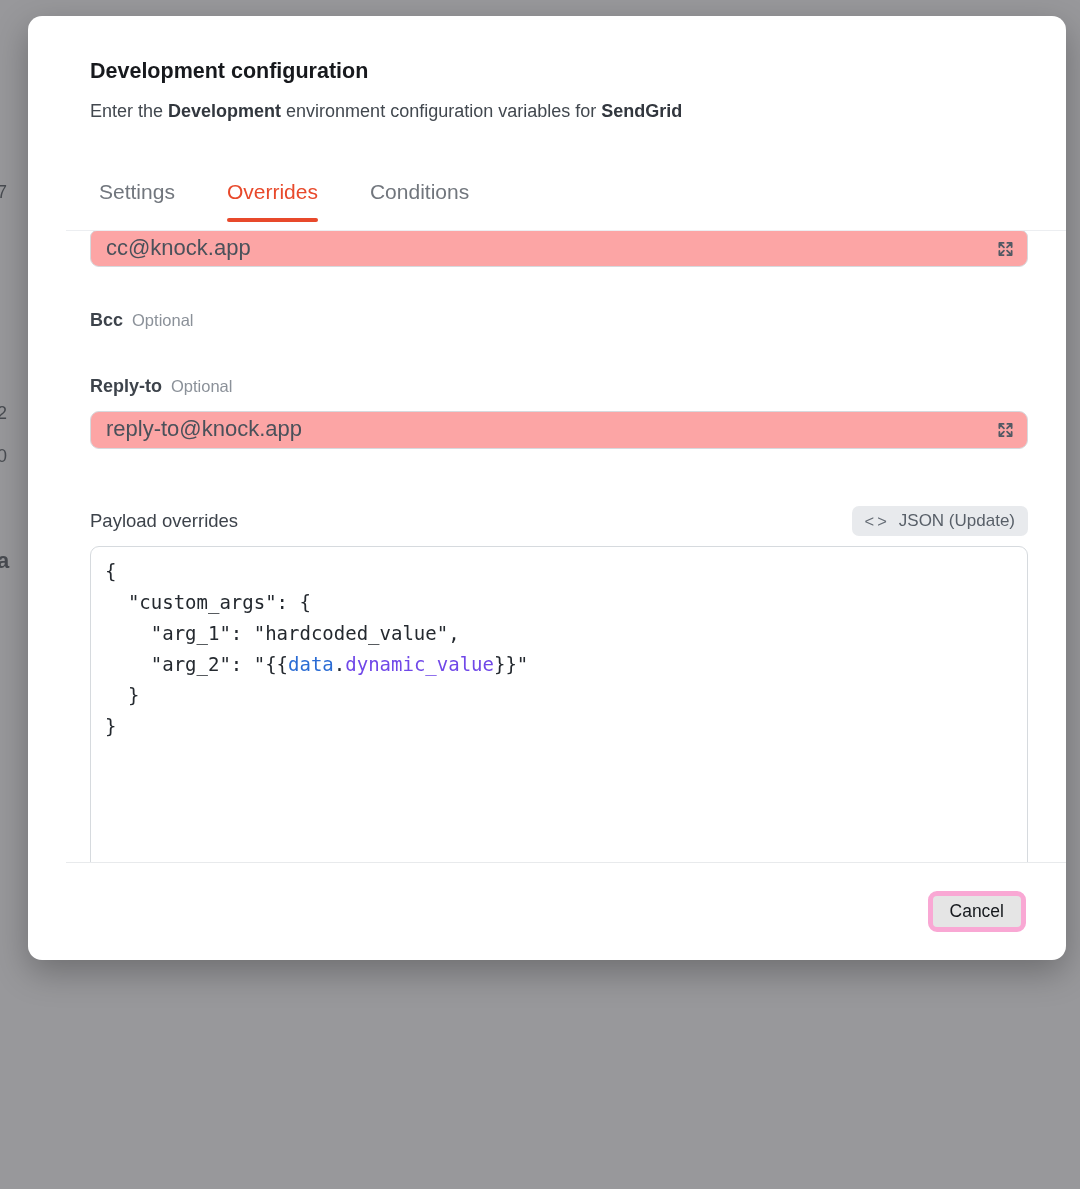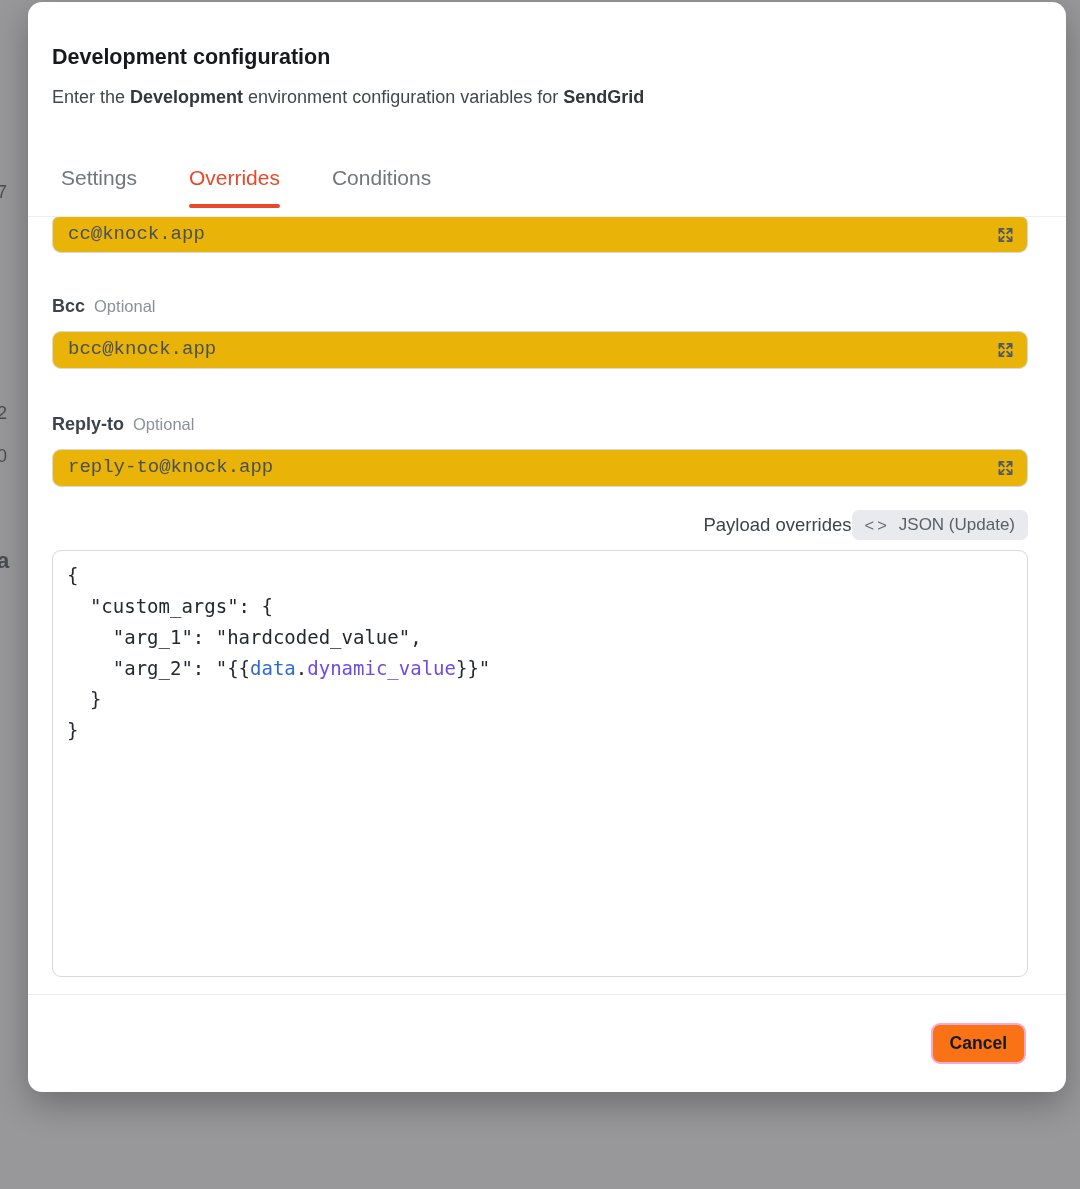--- a/index.html
+++ b/index.html
@@ -14,24 +14,24 @@
     width:1080px;height:1189px;position:relative;overflow:hidden;
     background:#98989b;
     font-family:"Liberation Sans",sans-serif;
   }
   .frag{
     position:absolute;left:-3px;color:#35393f;opacity:.8;
     font-size:18px;line-height:18px;
   }
   .frag.big{font-weight:700;font-size:22px;}
   .modal{
-    position:absolute;left:28px;top:2px;width:1038px;height:1090px;
+    position:absolute;left:28px;top:16px;width:1038px;height:944px;
     background:#ffffff;border-radius:14px;
     box-shadow:0 12px 34px rgba(0,0,0,.28);
-    display:flex;flex-direction:column;overflow:hidden;
+    display:flex;flex-direction:column;overflow:hidden;padding-left:38px;
   }
   
   .hdr{padding:40px 24px 0;border-bottom:1px solid #eceef1;flex:none;}
   .hdr h1{margin:0 0 13px;font-size:21.5px;line-height:30px;font-weight:700;color:#17191d;}
   .subtitle{margin:0 0 47px;font-size:18px;line-height:24px;color:#42484f;}
   .subtitle b{color:#32373e;font-weight:700;}
   .tabs{display:flex;gap:34px;}
   .tab{
     position:relative;background:none;border:none;margin:9px;padding:0 0 16px;
     font-family:inherit;font-size:21px;line-height:26px;font-weight:500;
@@ -41,34 +41,34 @@
   .tab-underline{
     position:absolute;left:0;right:0;bottom:-1px;height:4px;border-radius:3px;
     background:var(--accent);
   }
   
   .content{flex:1 1 auto;padding:0 38px 0 24px;overflow:hidden;}
   .input-wrap{position:relative;}
   .input-wrap.clipped{margin-top:-1px;}
   .text-input{
     width:100%;height:38px;border:1px solid #d6dade;border-radius:9px;
-    padding:0 46px 2px 15px;background:#eab308;
-    font-family:Liberation Mono, monospace;
-    font-size:19px;color:#4a515a;outline:none;
+    padding:0 46px 2px 15px;background:#fca5a5;
+    font-family:Liberation Sans, sans-serif;
+    font-size:22px;color:#4a515a;outline:none;
   }
   .input-wrap.clipped .text-input{height:37px;border-top-left-radius:7px;border-top-right-radius:7px;}
   .expand-btn{
     position:absolute;right:11px;top:50%;transform:translateY(-50%);
     background:none;border:none;padding:2px;margin:0;line-height:0;cursor:pointer;
   }
   .field-row{display:flex;align-items:baseline;gap:9px;margin:42px 0 14px;}
   .field-row.tight{margin-top:44px;}
   .lbl{font-size:18px;line-height:22px;font-weight:600;color:#3d434b;}
   .opt{font-size:16.5px;color:#8b9199;}
-  .payload-header{display:flex;align-items:center;justify-content:flex-end;margin-top:22px;height:32px;}
+  .payload-header{display:flex;align-items:center;justify-content:space-between;margin-top:56px;height:32px;}
   .payload-lbl{font-weight:500;font-size:18.5px;color:#3d434b;}
   .badge{
     display:inline-flex;align-items:center;gap:9px;
     background:#e8eaed;border-radius:7px;padding:5px 13px;
     font-size:17px;color:#585f68;
   }
   .badge-icon{letter-spacing:3px;font-size:16.5px;color:#666d76;}
   .code-editor{
     margin-top:9px;height:427px;border:1px solid #d6dade;border-radius:9px;
     padding:9px 14px;cursor:text;
@@ -79,21 +79,21 @@
   .tok-obj{color:var(--code-object);}
   .tok-prop{color:var(--code-property);}
   .helper{margin:16px 0 0;font-size:17.5px;line-height:22px;color:#6f7680;}
   
   .ftr{
     flex:none;height:98px;border-top:1px solid #e8eaec;
     display:flex;align-items:center;justify-content:flex-end;gap:15px;
     padding:0 40px;
   }
   .btn{height:41px;border-radius:9px;font-family:inherit;font-size:17.5px;font-weight:500;cursor:pointer;}
-  .btn-cancel{padding:0 17px;border:2px solid #f9a8d4;background:#f97316;color:#16191d;font-weight:bold;}
+  .btn-cancel{padding:0 17px;border:5px solid #f9a8d4;background:#e5e5e5;color:#16191d;}
   .btn-submit{padding:0 17px;border:none;background:var(--submit-bg);color:#ffffff;}
 </style>
 </head>
 <body style="background: rgb(152, 152, 155);">
 
 <div>
   <span class="frag" style="top:183px">7</span>
   <span class="frag" style="top:228px">i</span>
   <span class="frag" style="top:276px">i</span>
   <span class="frag" style="top:301px">i</span>
@@ -127,31 +127,20 @@
             <path d="M7.5 10.5 L3.4 14.6 M3.2 10.8 V14.8 H7.2"></path>
             <path d="M10.5 10.5 L14.6 14.6 M14.8 10.8 V14.8 H10.8"></path>
           </svg>
         </button>
       </div>
 
       <div class="field-row">
         <span class="lbl">Bcc</span>
         <span class="opt">Optional</span>
       </div>
-      <div class="input-wrap">
-        <input class="text-input" type="text" value="bcc@knock.app" style="">
-        <button class="expand-btn">
-          <svg width="19" height="19" viewBox="0 0 18 18" fill="none" stroke="#525a64" stroke-width="1.7" stroke-linecap="round" stroke-linejoin="round">
-            <path d="M10.5 7.5 L14.6 3.4 M10.8 3.2 H14.8 V7.2"></path>
-            <path d="M7.5 7.5 L3.4 3.4 M3.2 7.2 V3.2 H7.2"></path>
-            <path d="M7.5 10.5 L3.4 14.6 M3.2 10.8 V14.8 H7.2"></path>
-            <path d="M10.5 10.5 L14.6 14.6 M14.8 10.8 V14.8 H10.8"></path>
-          </svg>
-        </button>
-      </div>
 
       <div class="field-row tight">
         <span class="lbl">Reply-to</span>
         <span class="opt">Optional</span>
       </div>
       <div class="input-wrap">
         <input class="text-input" type="text" value="reply-to@knock.app" style="">
         <button class="expand-btn">
           <svg width="19" height="19" viewBox="0 0 18 18" fill="none" stroke="#525a64" stroke-width="1.7" stroke-linecap="round" stroke-linejoin="round">
             <path d="M10.5 7.5 L14.6 3.4 M10.8 3.2 H14.8 V7.2"></path>

